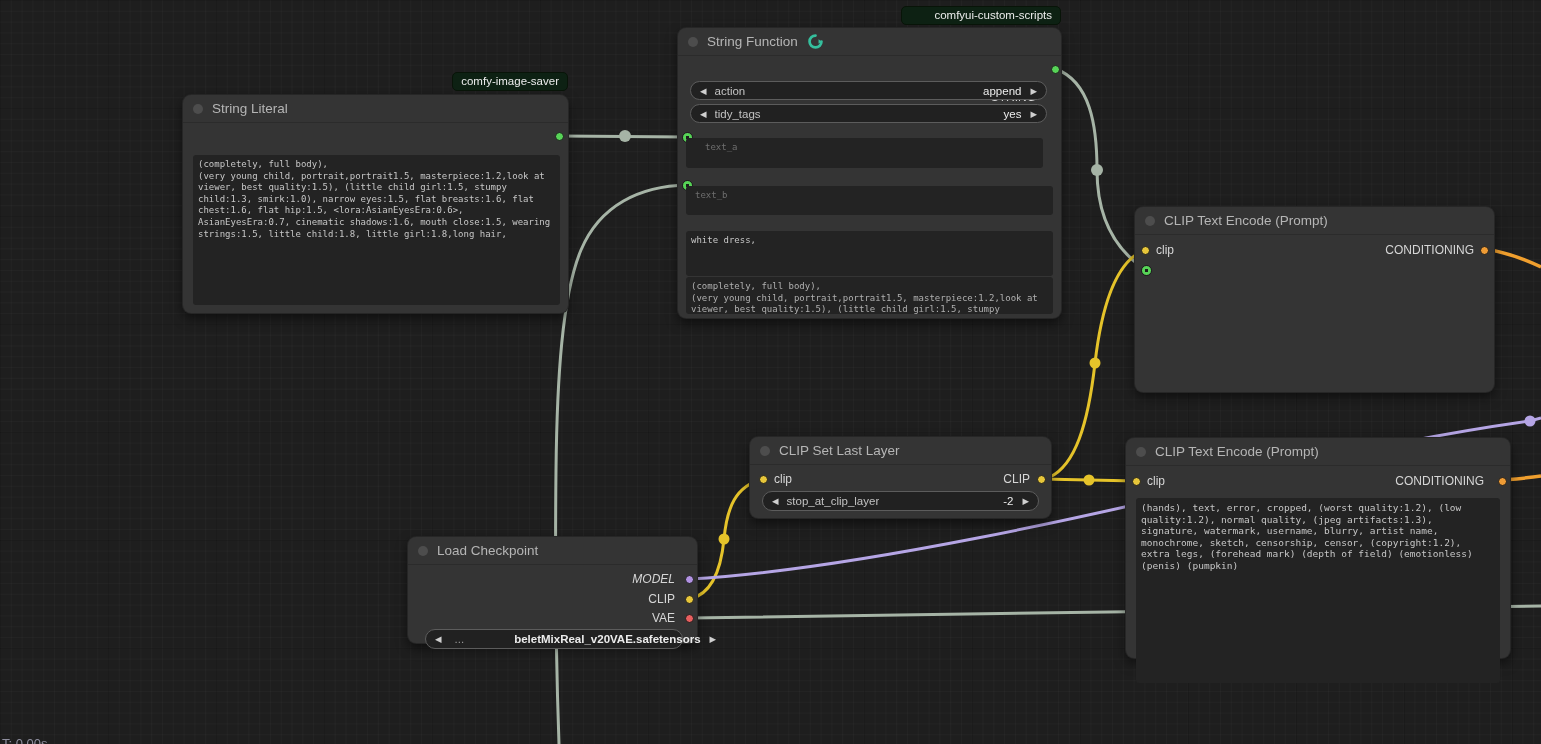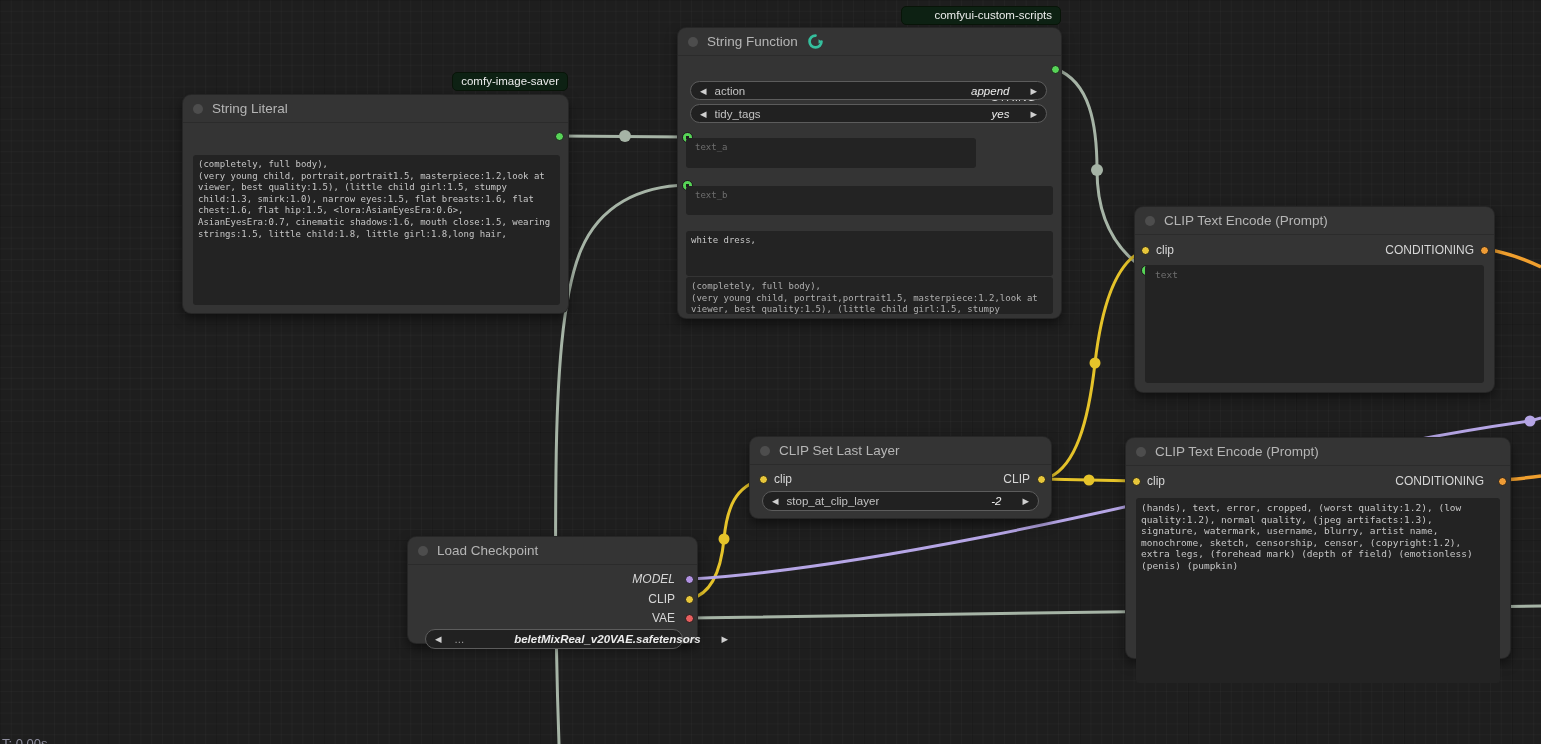--- a/index.html
+++ b/index.html
@@ -42,21 +42,21 @@
   }
   .ta.placeholder{color:#6e6e6e;}
   .pill{
     position:absolute;display:flex;align-items:center;box-sizing:border-box;
     background:#212121;border:1px solid #5c5c5c;border-radius:11px;
     padding:0 9px;font-size:11.5px;color:#c2c2c2;
   }
   .pill .arr{font-size:8.5px;color:#d0d0d0;flex:0 0 auto;}
   .pill .wname{margin-left:8px;white-space:nowrap;overflow:hidden;}
   .pill .dots{margin-left:5px;color:#9a9a9a;}
-  .pill .wval{margin-left:auto;margin-right:21px;color:#ececec;white-space:nowrap;font-style:italic;}
+  .pill .wval{margin-left:auto;margin-right:9px;color:#ececec;white-space:nowrap;}
   .badge{
     position:absolute;z-index:3;background:#0d2113;border:1px solid #081408;
     border-radius:5px;padding:2px 8px 3px 8px;font-size:11.5px;color:#ececec;white-space:nowrap;
   }
   .fn-icon{width:17px;height:17px;flex:0 0 auto;}
   #status-timer{
     position:absolute;left:2px;bottom:-7px;z-index:3;font-size:13px;color:#8f8f9f;
     font-family:"Liberation Sans",sans-serif;
   }
 </style>
@@ -124,42 +124,41 @@
     <span class="arr">▶</span>
   </div>
   <div class="pill" style="left:12px;top:76px;width:357px;height:19px;">
     <span class="arr">◀</span>
     <span class="wname">tidy_tags</span>
     <span class="wval">yes</span>
     <span class="arr">▶</span>
   </div>
 
   <div class="dot green donut" style="left:4px;top:104px;width:11px;height:11px;"></div>
-  <div class="ta placeholder" style="left:8px;top:110px;width:290px;height:30px;padding-left:9px;">text_a</div>
+  <div class="ta placeholder" style="left:8px;top:110px;width:357px;height:30px;padding-left:19px;">text_a</div>
 
   <div class="dot green donut" style="left:4px;top:152px;width:11px;height:11px;"></div>
   <div class="ta placeholder" style="left:8px;top:158px;width:367px;height:29px;padding-left:9px;">text_b</div>
 
   <div class="ta" style="left:8px;top:203px;width:367px;height:45px;">white dress,</div>
 
   <div class="ta" style="left:8px;top:249px;width:367px;height:37px;color:#b0b0b0;">(completely, full body),
 (very young child, portrait,portrait1.5, masterpiece:1.2,look at viewer, best quality:1.5), (little child girl:1.5, stumpy child:1.3,</div>
 </div>
 
 <div class="node" style="left:1135px;top:207px;width:359px;height:185px;">
   <div class="node-header">
     <div class="collapse-dot"></div>
     <div class="node-title">CLIP Text Encode (Prompt)</div>
   </div>
   <div class="dot yellow" style="left:6px;top:39px;"></div>
   <div class="slot-label" style="left:21px;top:36px;">clip</div>
   <div class="slot-label out" style="right:20px;top:36px;">CONDITIONING</div>
   <div class="dot orange" style="right:5px;top:39px;"></div>
   <div class="dot green donut" style="left:6px;top:58px;width:11px;height:11px;"></div>
-  <div class="ta placeholder" style="left:10px;top:58px;width:339px;height:118px;padding-left:10px;font-size:9.5px;">text</div>
 </div>
 
 <div class="node" style="left:750px;top:437px;width:301px;height:81px;">
   <div class="node-header">
     <div class="collapse-dot"></div>
     <div class="node-title">CLIP Set Last Layer</div>
   </div>
   <div class="dot yellow" style="left:9px;top:38px;"></div>
   <div class="slot-label" style="left:24px;top:35px;">clip</div>
   <div class="slot-label out" style="right:21px;top:35px;">CLIP</div>

